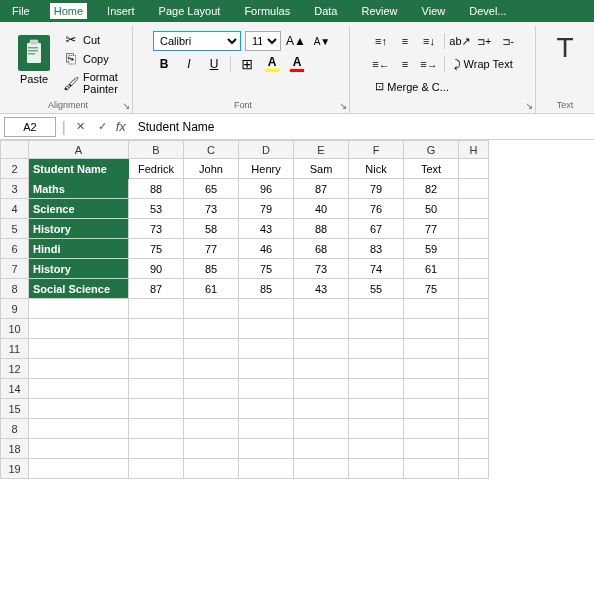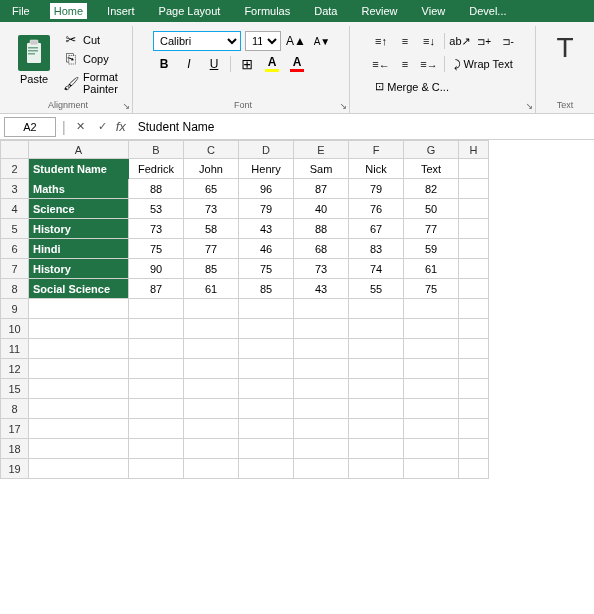--- a/index.html
+++ b/index.html
@@ -552,43 +552,43 @@
           <td class="data-cell"></td>
           <td class="data-cell"></td>
           <td class="data-cell"></td>
           <td class="data-cell"></td>
           <td class="data-cell"></td>
           <td class="data-cell"></td>
           <td class="data-cell"></td>
           <td class="data-cell"></td>
         </tr>
         <tr>
+          <td class="row-header">14</td>
+          <td class="data-cell"></td>
+          <td class="data-cell"></td>
+          <td class="data-cell"></td>
+          <td class="data-cell"></td>
+          <td class="data-cell"></td>
+          <td class="data-cell"></td>
+          <td class="data-cell"></td>
+          <td class="data-cell"></td>
+        </tr>
+        <tr>
           <td class="row-header">15</td>
           <td class="data-cell"></td>
           <td class="data-cell"></td>
           <td class="data-cell"></td>
           <td class="data-cell"></td>
           <td class="data-cell"></td>
           <td class="data-cell"></td>
           <td class="data-cell"></td>
           <td class="data-cell"></td>
         </tr>
         <tr>
           <td class="row-header">8</td>
-          <td class="data-cell"></td>
-          <td class="data-cell"></td>
-          <td class="data-cell"></td>
-          <td class="data-cell"></td>
-          <td class="data-cell"></td>
-          <td class="data-cell"></td>
-          <td class="data-cell"></td>
-          <td class="data-cell"></td>
-        </tr>
-        <tr>
-          <td class="row-header">17</td>
           <td class="data-cell"></td>
           <td class="data-cell"></td>
           <td class="data-cell"></td>
           <td class="data-cell"></td>
           <td class="data-cell"></td>
           <td class="data-cell"></td>
           <td class="data-cell"></td>
           <td class="data-cell"></td>
         </tr>
         <tr>

